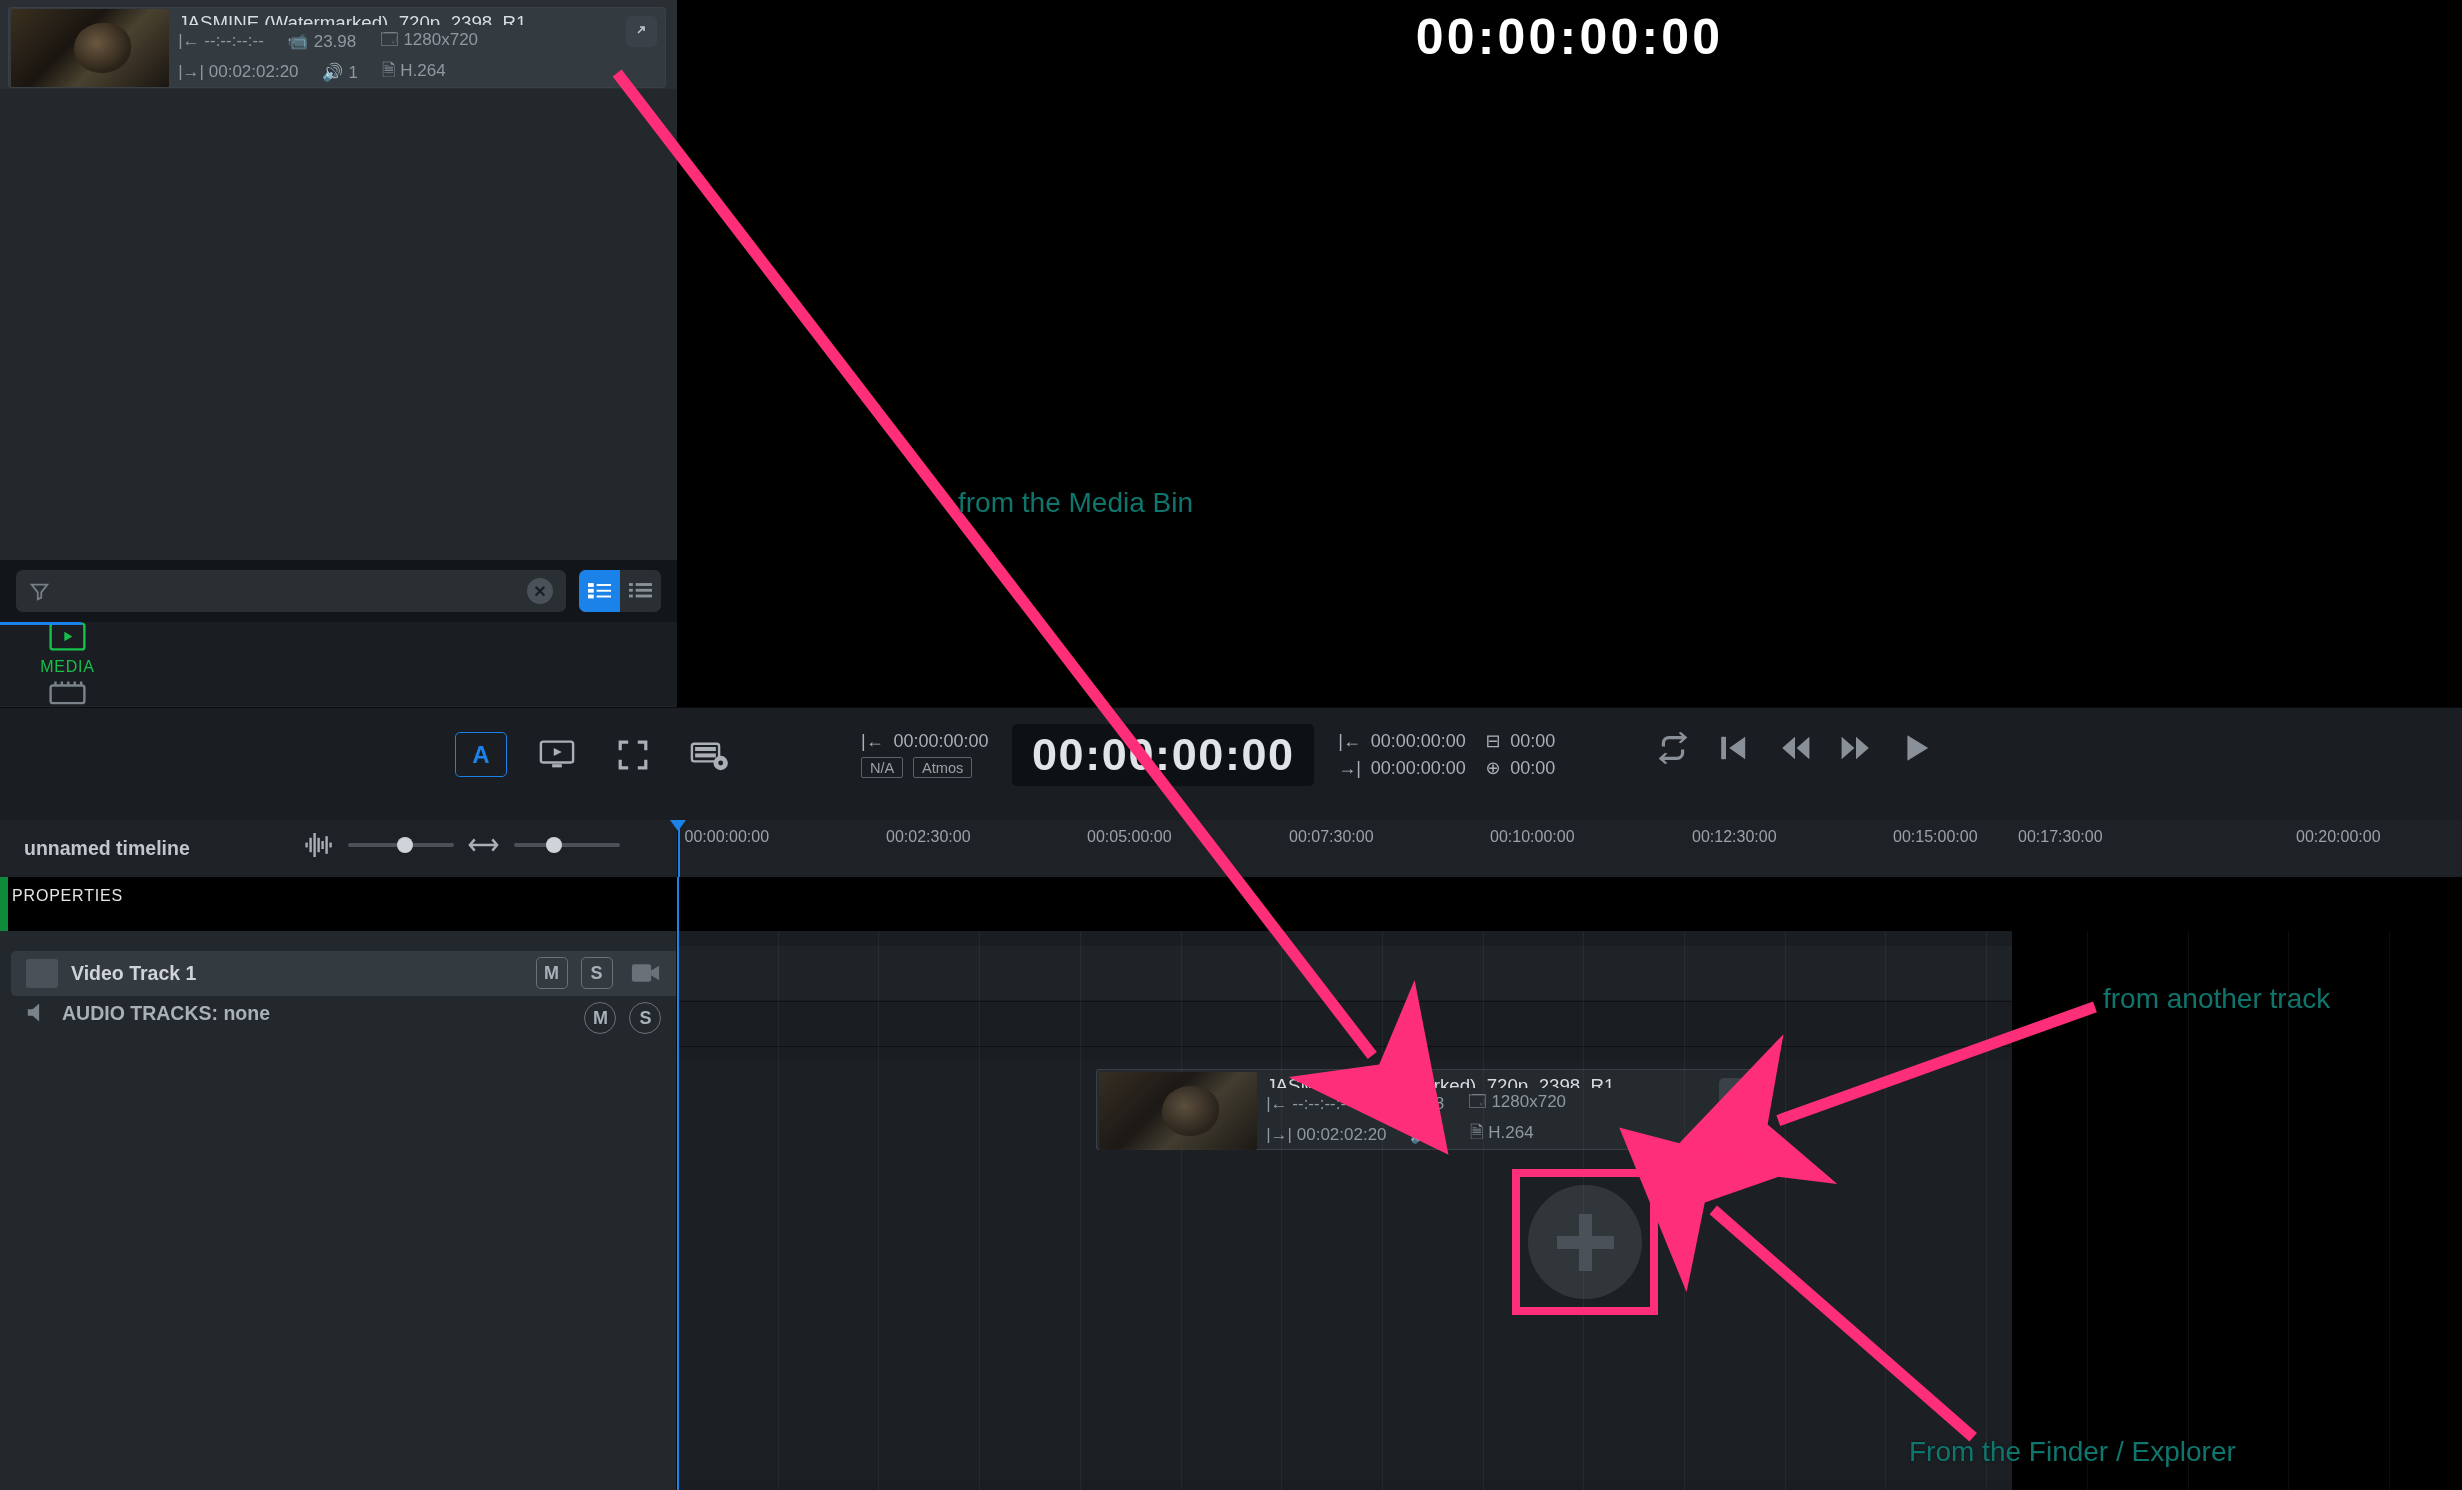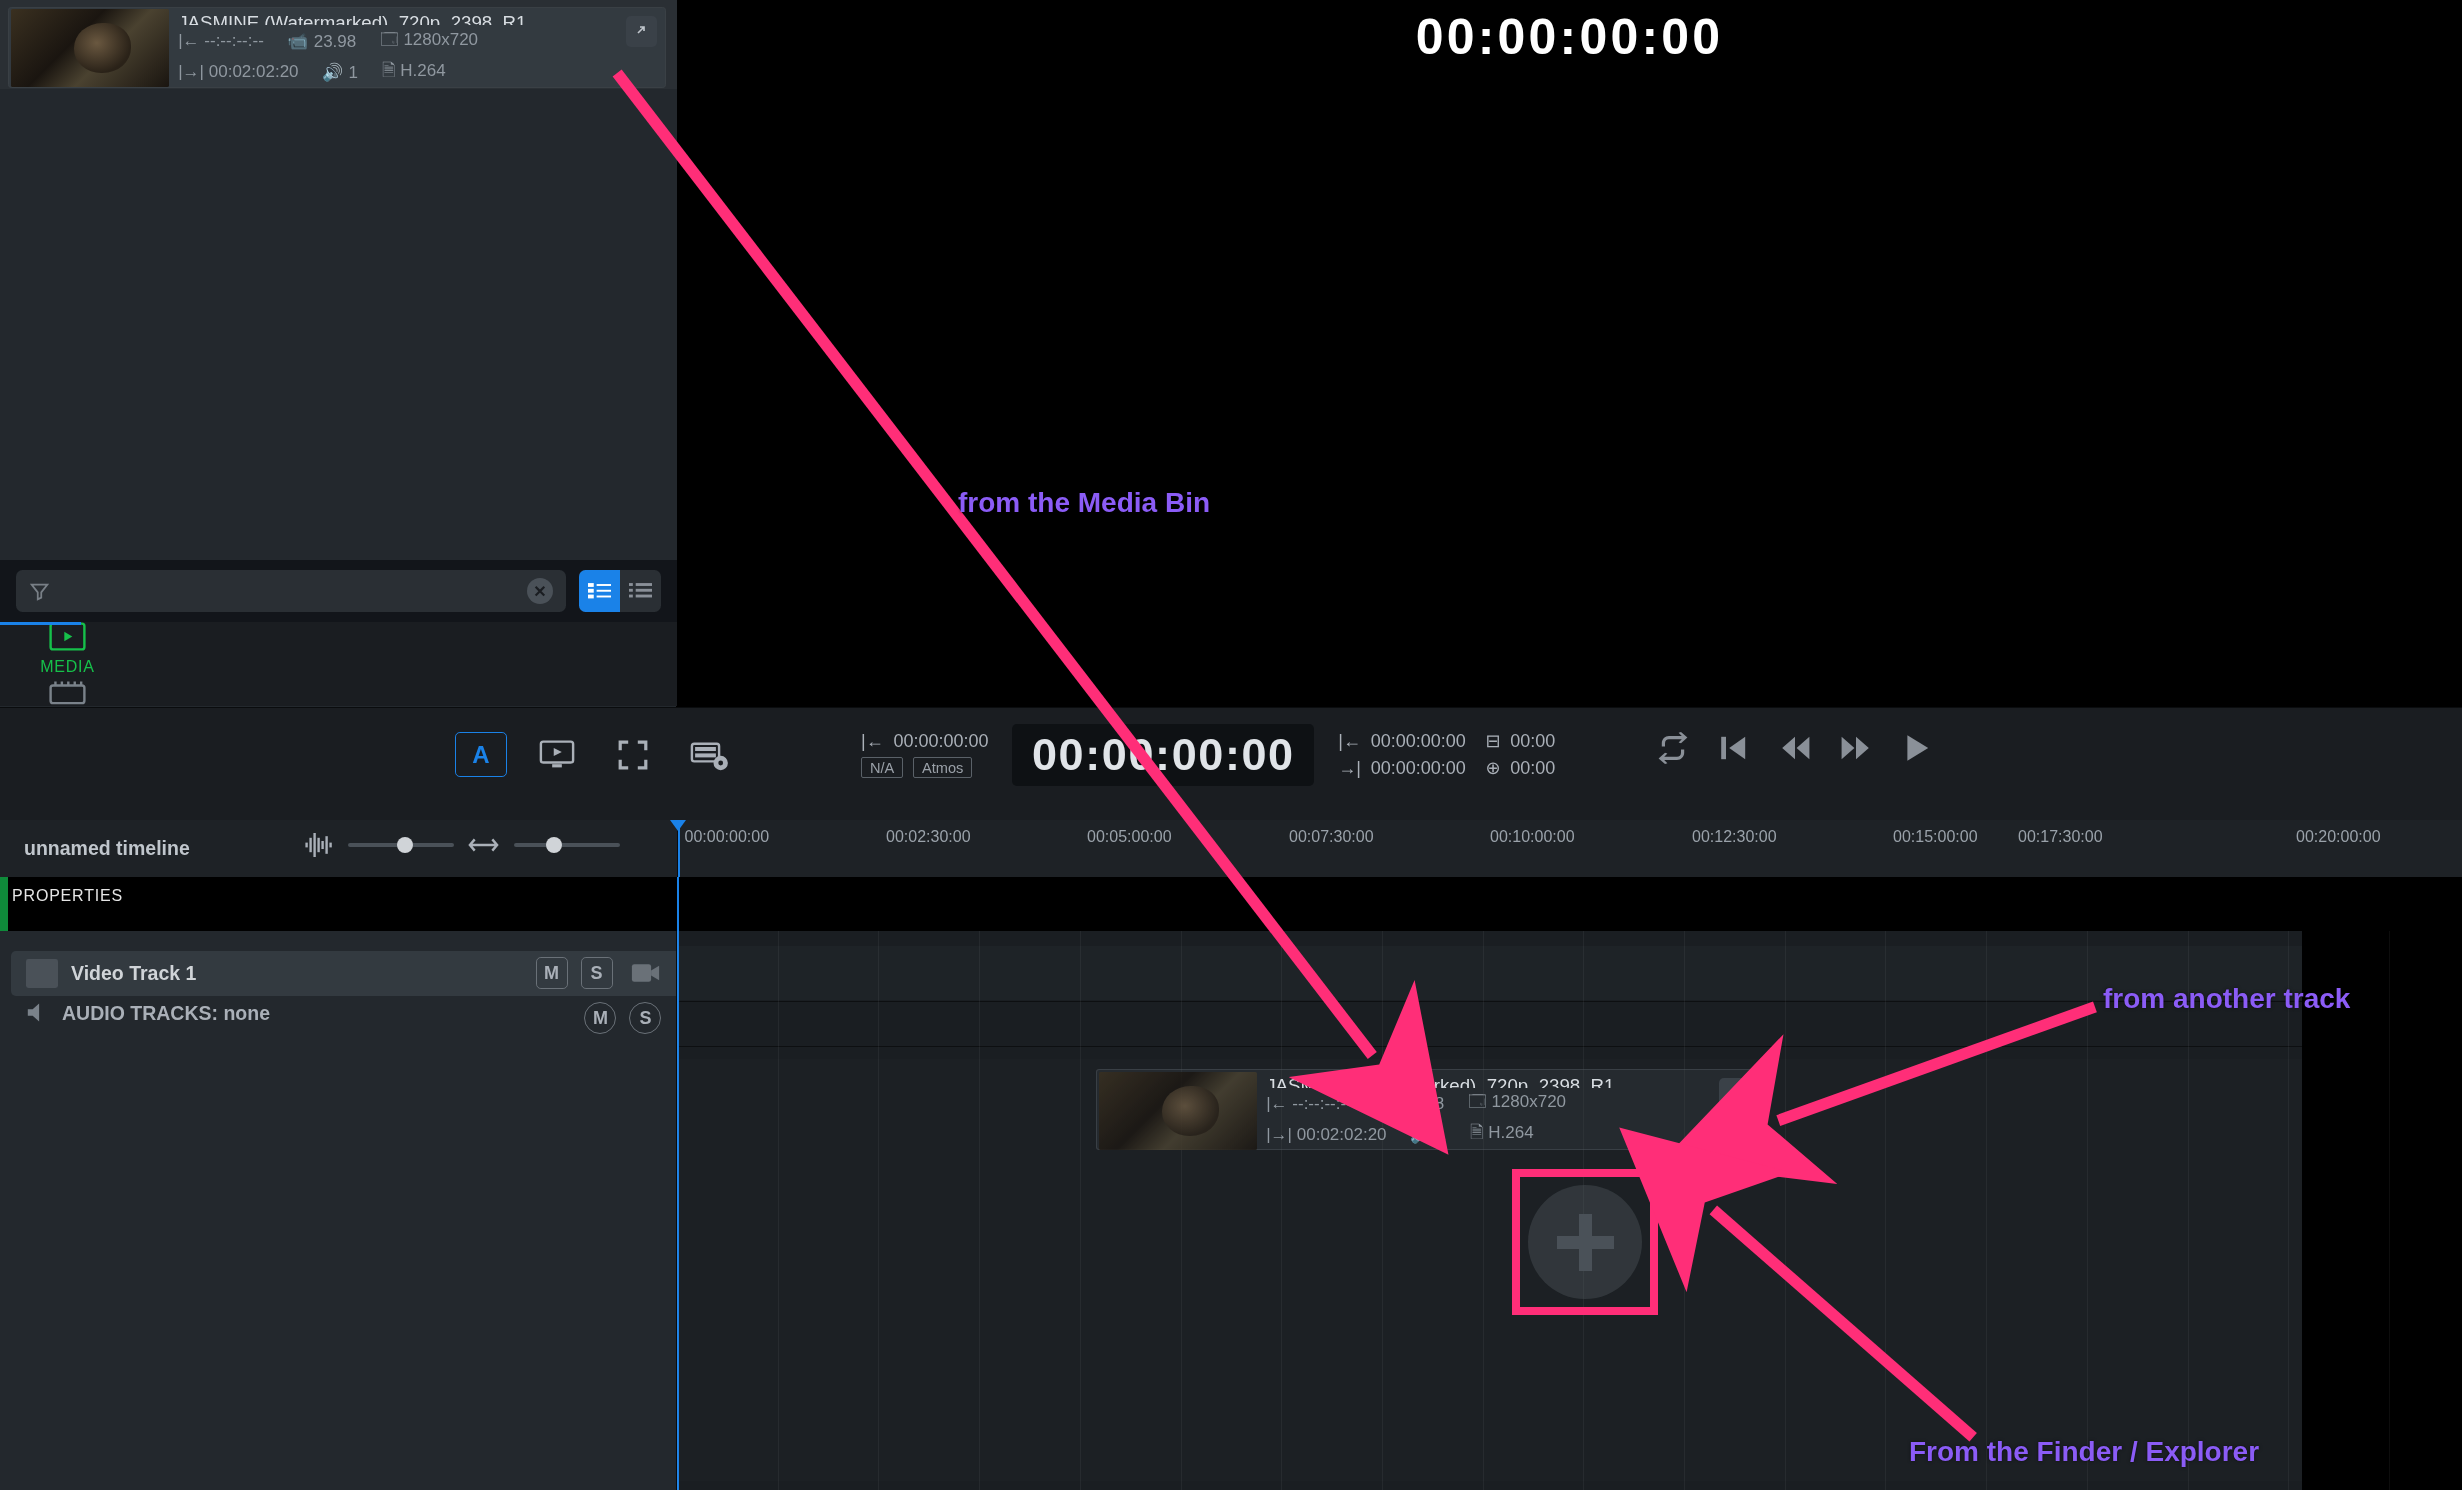--- a/index.html
+++ b/index.html
@@ -66,21 +66,21 @@
   .playhead-flag { position:absolute; top:0; width:1.6px; height:57px; background:#1a82e8;}
   .playhead-flag::before{content:"";position:absolute;left:-8px;top:0;border:8px solid transparent;border-top:11.4px solid #1a82e8;}
 
   
   .ve-row { position:absolute; left:0; top:877px; width:2462px; height:54px; background:#333a40; display:flex; align-items:center; padding-left:16px; gap:11.4px; color:#c0c6cc; font-size:19.5px; font-weight:600; border-top:0.8px solid #0a0c0e;}
   .ve-row .chev { width:14.6px; height:14.6px; }
   .ve-right { position:absolute; right:1798px; display:flex; gap:13px; align-items:center;}
   .ico-box { width:36px; height:36px; background:#2a3036; border-radius:4.9px; display:flex; align-items:center; justify-content:center; color:#9aa2aa;}
 
   
-  .tracks { position:absolute; left:0; top:931px; width:2302px; bottom:0; background:#1a1e22;}
+  .tracks { position:absolute; left:0; top:931px; width:2012px; bottom:0; background:#1a1e22;}
   .track-head-col { position:absolute; left:0; top:0; width:677px; bottom:0; background:#23282d; border-right:0.8px solid #0a0c0e;}
   .vtrack-head { position:absolute; left:11.4px; top:19.5px; right:0; height:45px; background:#333a40; border-radius:4.9px 0 0 4.9px; display:flex; align-items:center; padding:0 14.6px; gap:13px;}
   .vtrack-head .vt-thumb { width:32px; height:29px; background:#4a5158; border-radius:2.4px;}
   .vtrack-head .vt-name { flex:1; font-size:19.5px; color:#d0d4d8; font-weight:600;}
   .ms-btn { width:32px; height:32px; border:1.6px solid #6a7178; border-radius:4.9px; display:flex; align-items:center; justify-content:center; font-size:18px; font-weight:700; color:#aab0b8;}
   .cam-ico { width:31px; height:24px; fill:#6a7178; margin-left:4.9px;}
   .atrack-head { position:absolute; left:11.4px; top:71px; right:0; height:45px; display:flex; align-items:flex-start; padding:0 14.6px; gap:13px; color:#aab0b8;}
   .atrack-head .ms-btn { border-radius:50%;}
   .green-bar { position:absolute; left:0; top:877px; width:8px; height:613px; background:#0f8a3a;}
   .green-chev { position:absolute; left:0; top:1064px; width:14.6px; height:32px; display:flex; align-items:center; justify-content:center;}
@@ -96,21 +96,21 @@
 
   
   .ghost-clip { position:absolute; left:1096px; top:1069px; width:663px; height:81px; }
   .plus-target { position:absolute; left:1512px; top:1169px; width:146px; height:146px; border:8px solid #ff2e78; }
   .plus-circle { position:absolute; left:50%; top:50%; width:114px; height:114px; margin:-57px 0 0 -57px; background:rgba(90,96,104,.35); border-radius:50%; display:flex; align-items:center; justify-content:center;}
   .plus-circle::before,.plus-circle::after{content:"";position:absolute;background:#4a5158;}
   .plus-circle::before{width:57px;height:13px;}
   .plus-circle::after{width:13px;height:57px;}
 
   
-  .anno { position:absolute; color:#8b5cf6; font-size:28px; font-weight:700; text-shadow:0 0 3.2px rgba(0,0,0,.6); white-space:nowrap;}
+  .anno { position:absolute; color:#0f766e; font-size:28px; font-weight:400; text-shadow:0 0 3.2px rgba(0,0,0,.6); white-space:nowrap;}
   svg.overlay { position:absolute; left:0; top:0; width:2462px; height:1490px; pointer-events:none; }
 </style>
 </head>
 <body>
 
 <div id="root">
 
   <div class="left-col">
     <div class="bin-area">
       <div class="bin-dark"></div>

